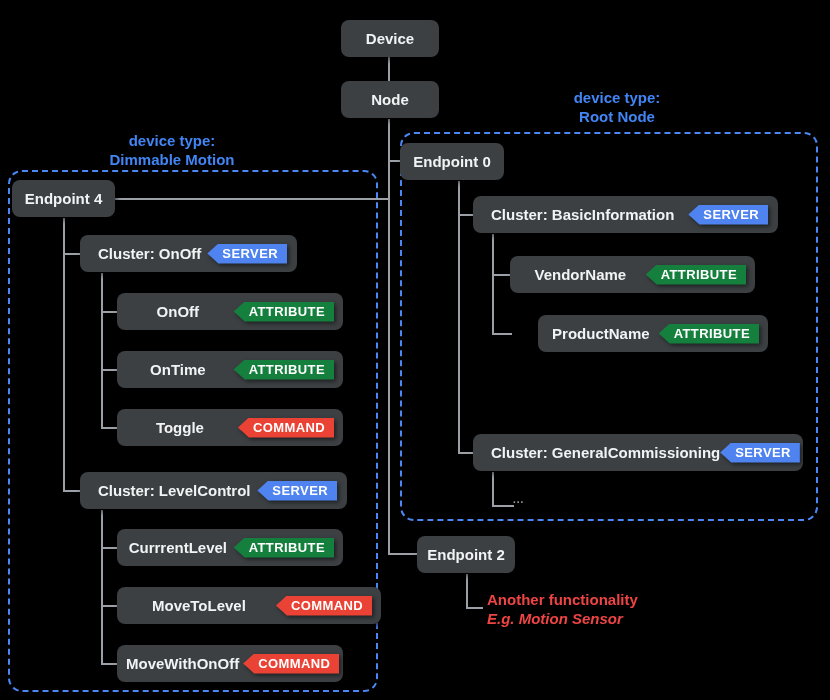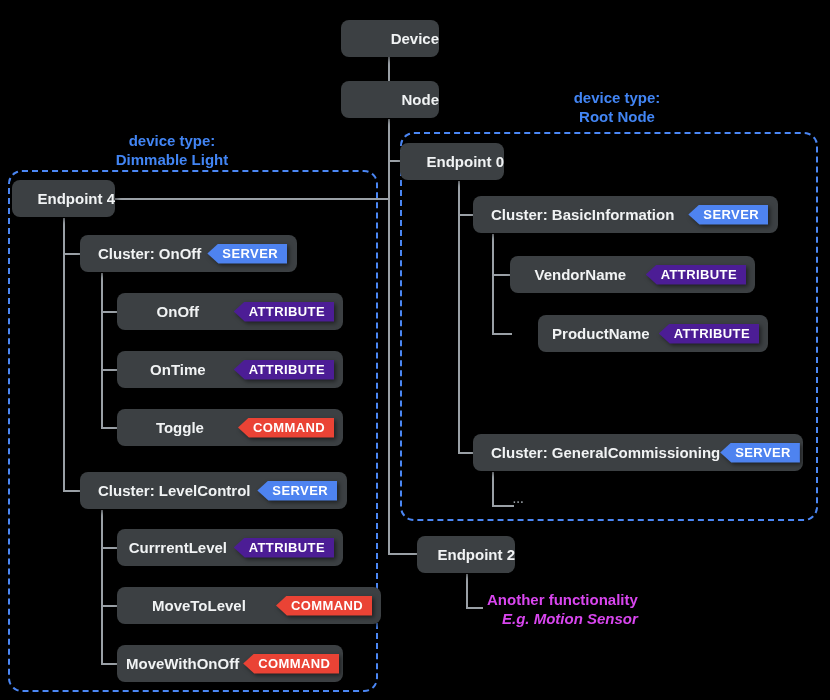--- a/index.html
+++ b/index.html
@@ -9,49 +9,49 @@
   .gbox{position:absolute;border:2px dashed #4b87f5;border-radius:14px;box-sizing:border-box;}
   
   .glabel{position:absolute;width:240px;text-align:center;color:#4285f4;
           font-size:15px;font-weight:700;line-height:19px;}
   
   .vl{position:absolute;width:2px;background:#9aa0a6;}
   .hl{position:absolute;height:2px;background:#9aa0a6;}
   
   .box{position:absolute;height:37px;background:#3c4043;border-radius:8px;
        display:flex;align-items:center;box-shadow:2px 3px 5px rgba(0,0,0,.55);}
-  .center{justify-content:flex-end;}
+  .center{justify-content:center;}
   .row{justify-content:space-between;padding:0 10px 0 18px;box-sizing:border-box;}
   .arow{padding:0 9px;box-sizing:border-box;}
   .bl{color:#f1f3f4;font-size:15px;font-weight:600;white-space:nowrap;}
   .flex1{flex:1;text-align:center;margin-right:4px;}
   
   .bwrap{filter:drop-shadow(2px 2px 2px rgba(0,0,0,.5));flex:none;display:inline-flex;}
   .badge{height:20px;display:inline-flex;align-items:center;color:#fff;font-size:13px;
          font-weight:600;letter-spacing:.4px;padding:0 9px 0 15px;white-space:nowrap;
          clip-path:polygon(0 50%,11px 0,100% 0,100% 100%,11px 100%);}
   .server{background:#4e83f0;}
-  .attribute{background:#4c1d95;}
+  .attribute{background:#15803d;}
   .command{background:#ea4335;}
   
   .dots{position:absolute;color:#9aa0a6;font-size:10px;font-weight:700;letter-spacing:1px;}
-  .note{position:absolute;color:#d946ef;font-size:15px;font-weight:600;line-height:19px;text-align:right;}
+  .note{position:absolute;color:#ef4444;font-size:15px;font-weight:600;line-height:19px;}
   .note .it{font-style:italic;}
 </style>
 </head>
 <body>
 
 <div id="canvas">
 
   <div class="gbox" style="left:8px;top:170px;width:370px;height:522px"></div>
   <div class="gbox" style="left:400px;top:132px;width:418px;height:389px"></div>
 
   <div class="glabel" style="left:52px;top:131px">
     <div>device type:</div>
-    <div>Dimmable Light</div>
+    <div>Dimmable Motion</div>
   </div>
   <div class="glabel" style="left:497px;top:88px">
     <div>device type:</div>
     <div>Root Node</div>
   </div>
 
   <div class="vl" style="left:388px;top:57px;height:24px"></div>
   <div class="vl" style="left:388px;top:119px;height:436px"></div>
   <div class="vl" style="left:458px;top:181px;height:273px"></div>
   <div class="vl" style="left:492px;top:234px;height:101px"></div>

